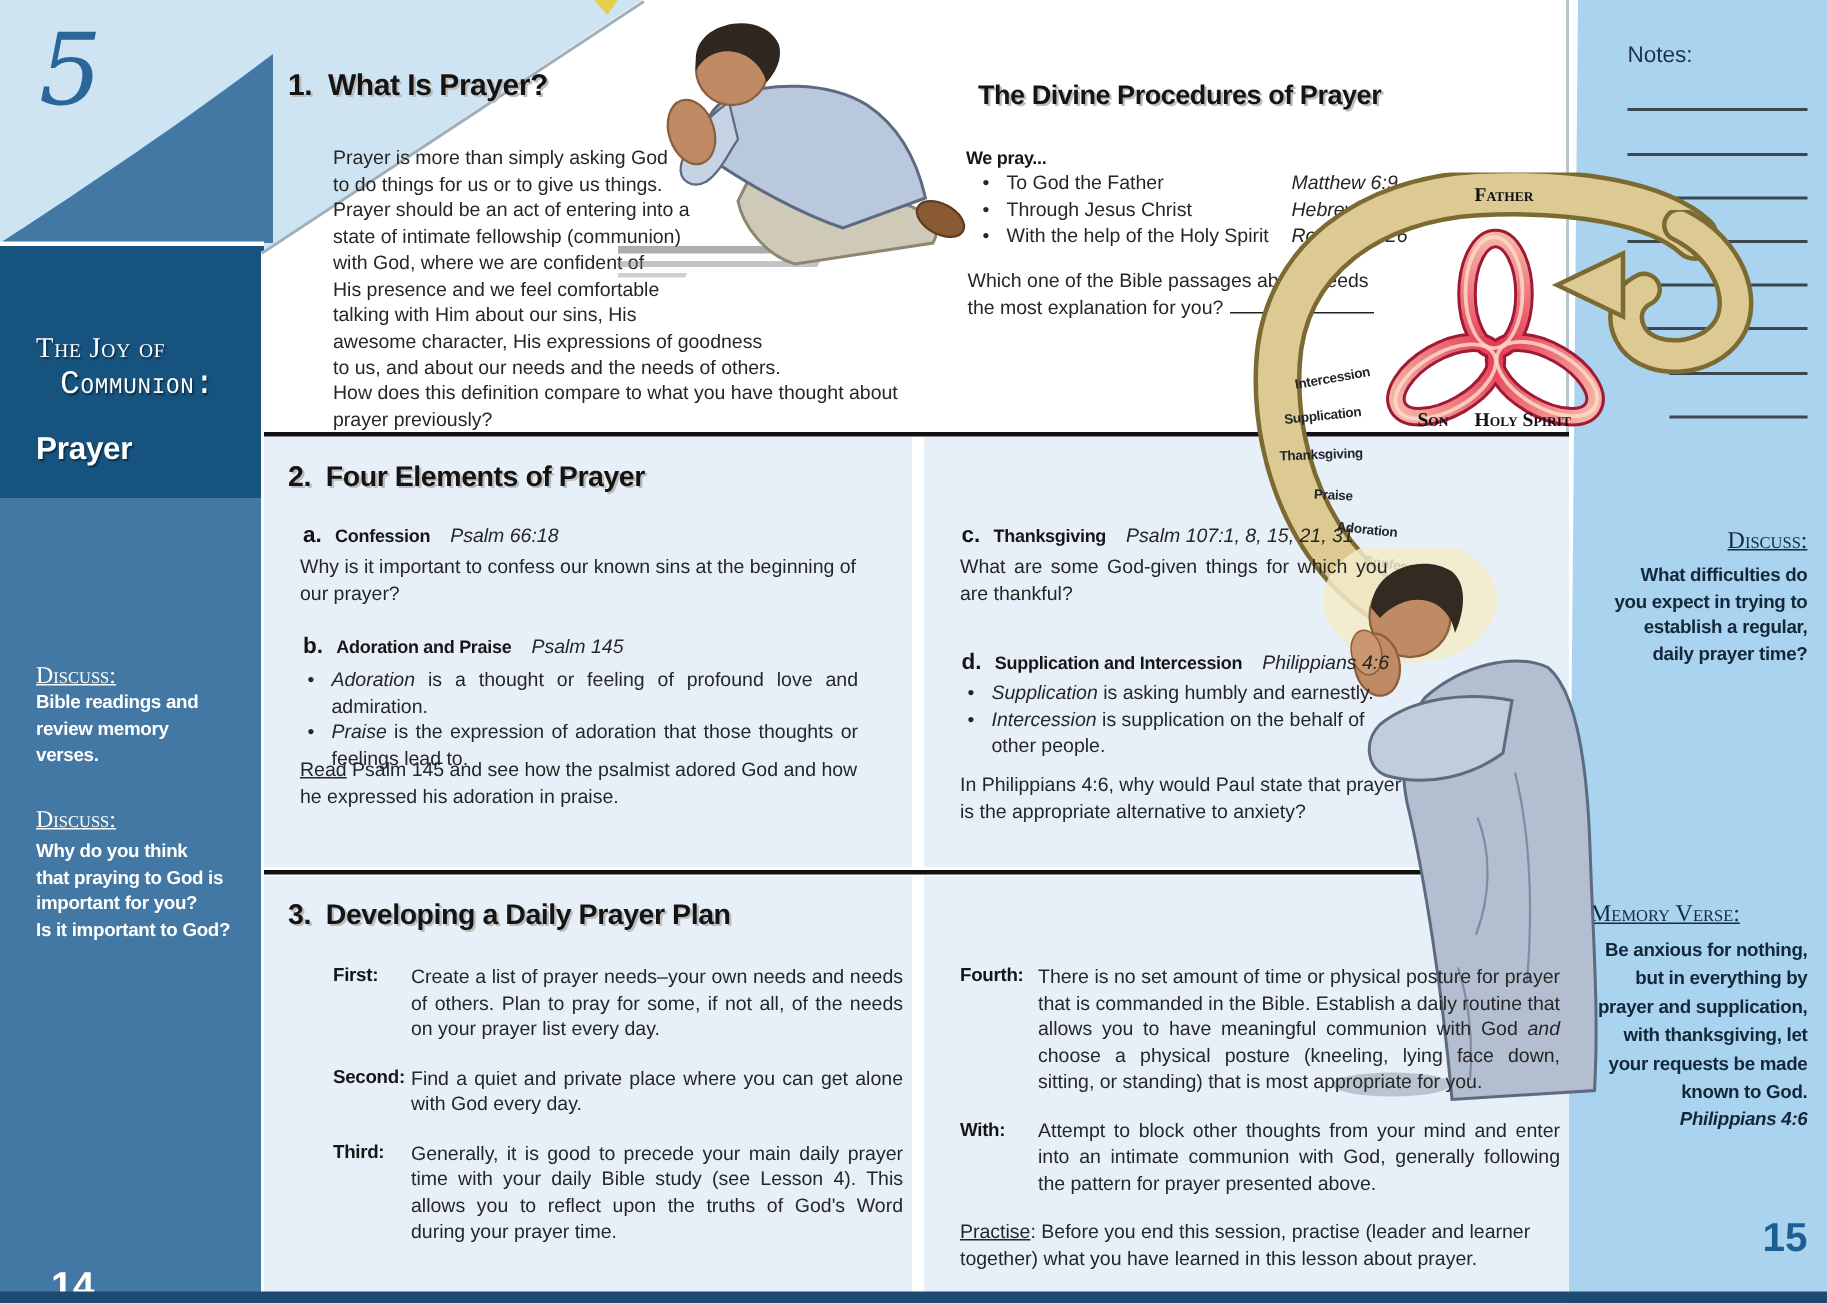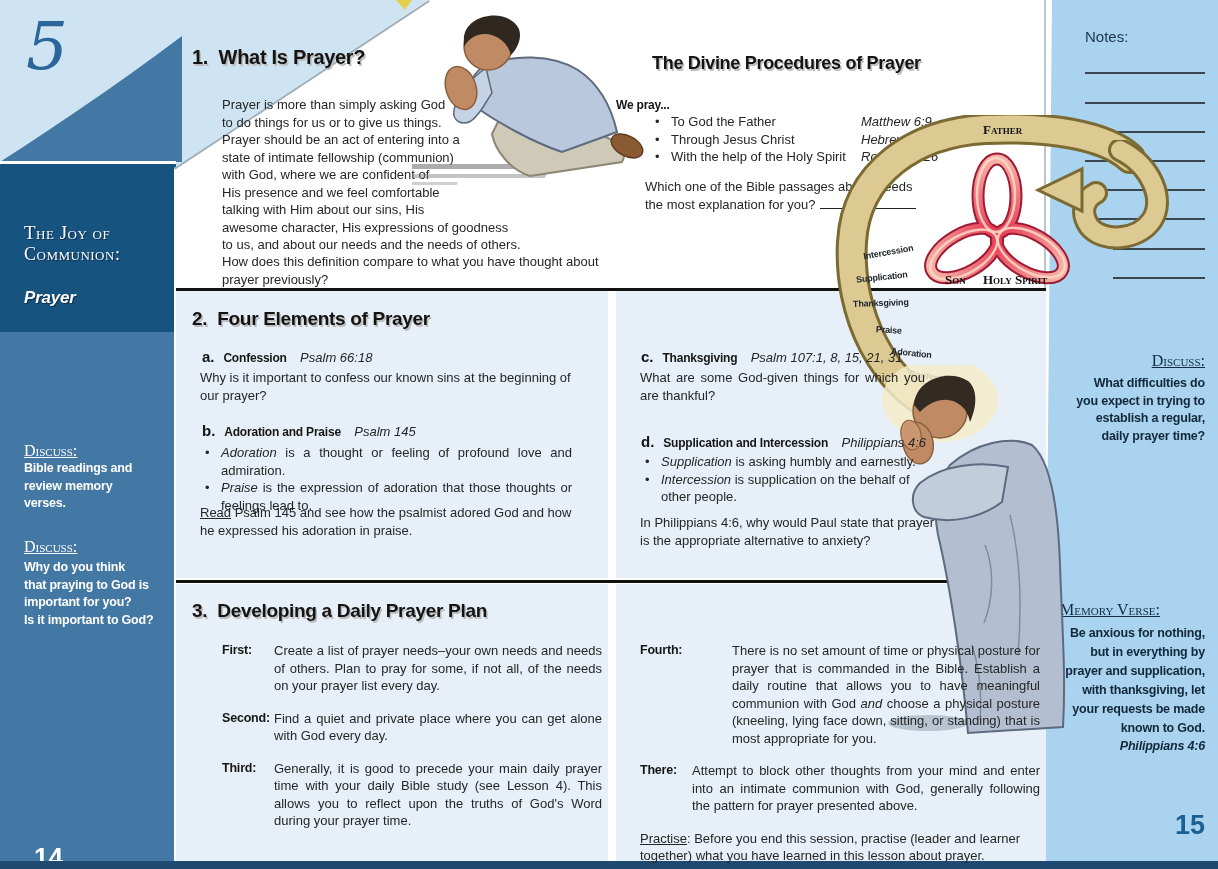--- a/index.html
+++ b/index.html
@@ -33,22 +33,22 @@
 
   <div class="abs" style="left:26px;top:8px;font-family:'DejaVu Serif',serif;font-style:italic;font-size:66px;color:#2b659a;">5</div>
 
   <svg class="abs" style="left:0;top:28px;" width="182" height="136" viewBox="0 0 182 136">
     <path d="M 0 134 L 182 134 L 182 8 C 120 55 45 105 0 134 Z" fill="#4377a4"></path>
   </svg>
   <div class="abs" style="left:0;top:161px;width:176px;height:3px;background:#ffffff;"></div>
 
   <div class="abs" style="left:0;top:164px;width:176px;height:168px;background:#17537f;">
     <div class="sc white" style="position:absolute;left:24px;top:26px;font-size:19px;letter-spacing:0.5px;text-shadow:1px 1px 1px #0b2c46;">The Joy of</div>
-    <div class="sc white" style="position:absolute;left:24px;top:48px;font-size:18px;letter-spacing:0.5px;text-shadow:1px 1px 1px #0b2c46;">Communion:</div>
-    <div class="white" style="position:absolute;left:24px;top:92px;font-size:17px;font-weight:bold;font-style:italic;letter-spacing:-0.2px;text-shadow:1px 1px 1px #0b2c46;">Prayer</div>
+    <div class="sc white" style="position:absolute;left:40px;top:48px;font-size:22px;letter-spacing:0.5px;text-shadow:1px 1px 1px #0b2c46;font-family:Liberation Mono, monospace;">Communion:</div>
+    <div class="white" style="position:absolute;left:24px;top:92px;font-size:21px;font-weight:bold;letter-spacing:-0.2px;text-shadow:1px 1px 1px #0b2c46;">Prayer</div>
   </div>
 
   <div class="abs" style="left:0;top:332px;width:176px;height:530px;background:#4377a4;">
     <div class="sc white u" style="position:absolute;left:24px;top:78px;font-size:16px;">Discuss:</div>
     <div class="white sidebar-txt pre" style="position:absolute;left:24px;top:96px;width:140px;">Bible readings and
 review memory
 verses.</div>
     <div class="sc white u" style="position:absolute;left:24px;top:174px;font-size:16px;">Discuss:</div>
     <div class="white sidebar-txt pre" style="position:absolute;left:24px;top:195px;width:145px;">Why do you think
 that praying to God is
@@ -106,21 +106,21 @@
 Prayer should be an act of entering into a
 state of intimate fellowship (communion)
 with God, where we are confident of
 His presence and we feel comfortable
 talking with Him about our sins, His
 awesome character, His expressions of goodness
 to us, and about our needs and the needs of others.</div>
   <div class="abs body-text" style="left:222px;top:253px;width:400px;">How does this definition compare to what you have thought about prayer previously?</div>
 
   <div class="abs h-big" style="left:652px;top:53px;font-size:18px;">The Divine Procedures of Prayer</div>
-  <div class="abs cond" style="left:616px;top:98px;font-size:12px;">We pray...</div>
+  <div class="abs cond" style="left:644px;top:98px;font-size:12px;">We pray...</div>
   <div class="abs" style="left:655px;top:113px;width:340px;">
     <div class="bullet-row body-text">
       <span class="bullet-dot">•</span>
       <span style="width:190px;">To God the Father</span>
       <span class="ref">Matthew 6:9</span>
     </div>
     <div class="bullet-row body-text">
       <span class="bullet-dot">•</span>
       <span style="width:190px;">Through Jesus Christ</span>
       <span class="ref">Hebrews 4:14-16</span>
@@ -289,26 +289,26 @@
       <span class="step-label">Second:</span>
       <span class="body-text just" style="flex:1;">Find a quiet and private place where you can get alone with God every day.</span>
     </div>
     <div class="step-row">
       <span class="step-label">Third:</span>
       <span class="body-text just" style="flex:1;">Generally, it is good to precede your main daily prayer time with your daily Bible study (see Lesson 4).  This allows you to reflect upon the truths of God's Word during your prayer time.</span>
     </div>
   </div>
 
   <div class="abs" style="left:640px;top:642px;width:400px;">
-    <div class="step-row" style="margin-bottom:15px;gap:40px;">
+    <div class="step-row" style="margin-bottom:15px;">
       <span class="step-label">Fourth:</span>
       <span class="body-text just" style="flex:1;"><span>There is no set amount of time or physical posture for prayer that is commanded in the Bible.  Establish a daily routine that allows you to have meaningful communion with God </span><i>and</i><span> choose a physical posture (kneeling, lying face down, sitting, or standing) that is most appropriate for you.</span></span>
     </div>
     <div class="step-row" style="margin-bottom:15px;">
-      <span class="step-label">There:</span>
+      <span class="step-label">With:</span>
       <span class="body-text just" style="flex:1;">Attempt to block other thoughts from your mind and enter into an intimate communion with God, generally following the pattern for prayer presented above.</span>
     </div>
     <div class="body-text">
       <span class="u">Practise</span><span>:  Before you end this session, practise (leader and learner together) what you have learned in this lesson about prayer.</span>
     </div>
   </div>
 
 </div>
 
 </body></html>

